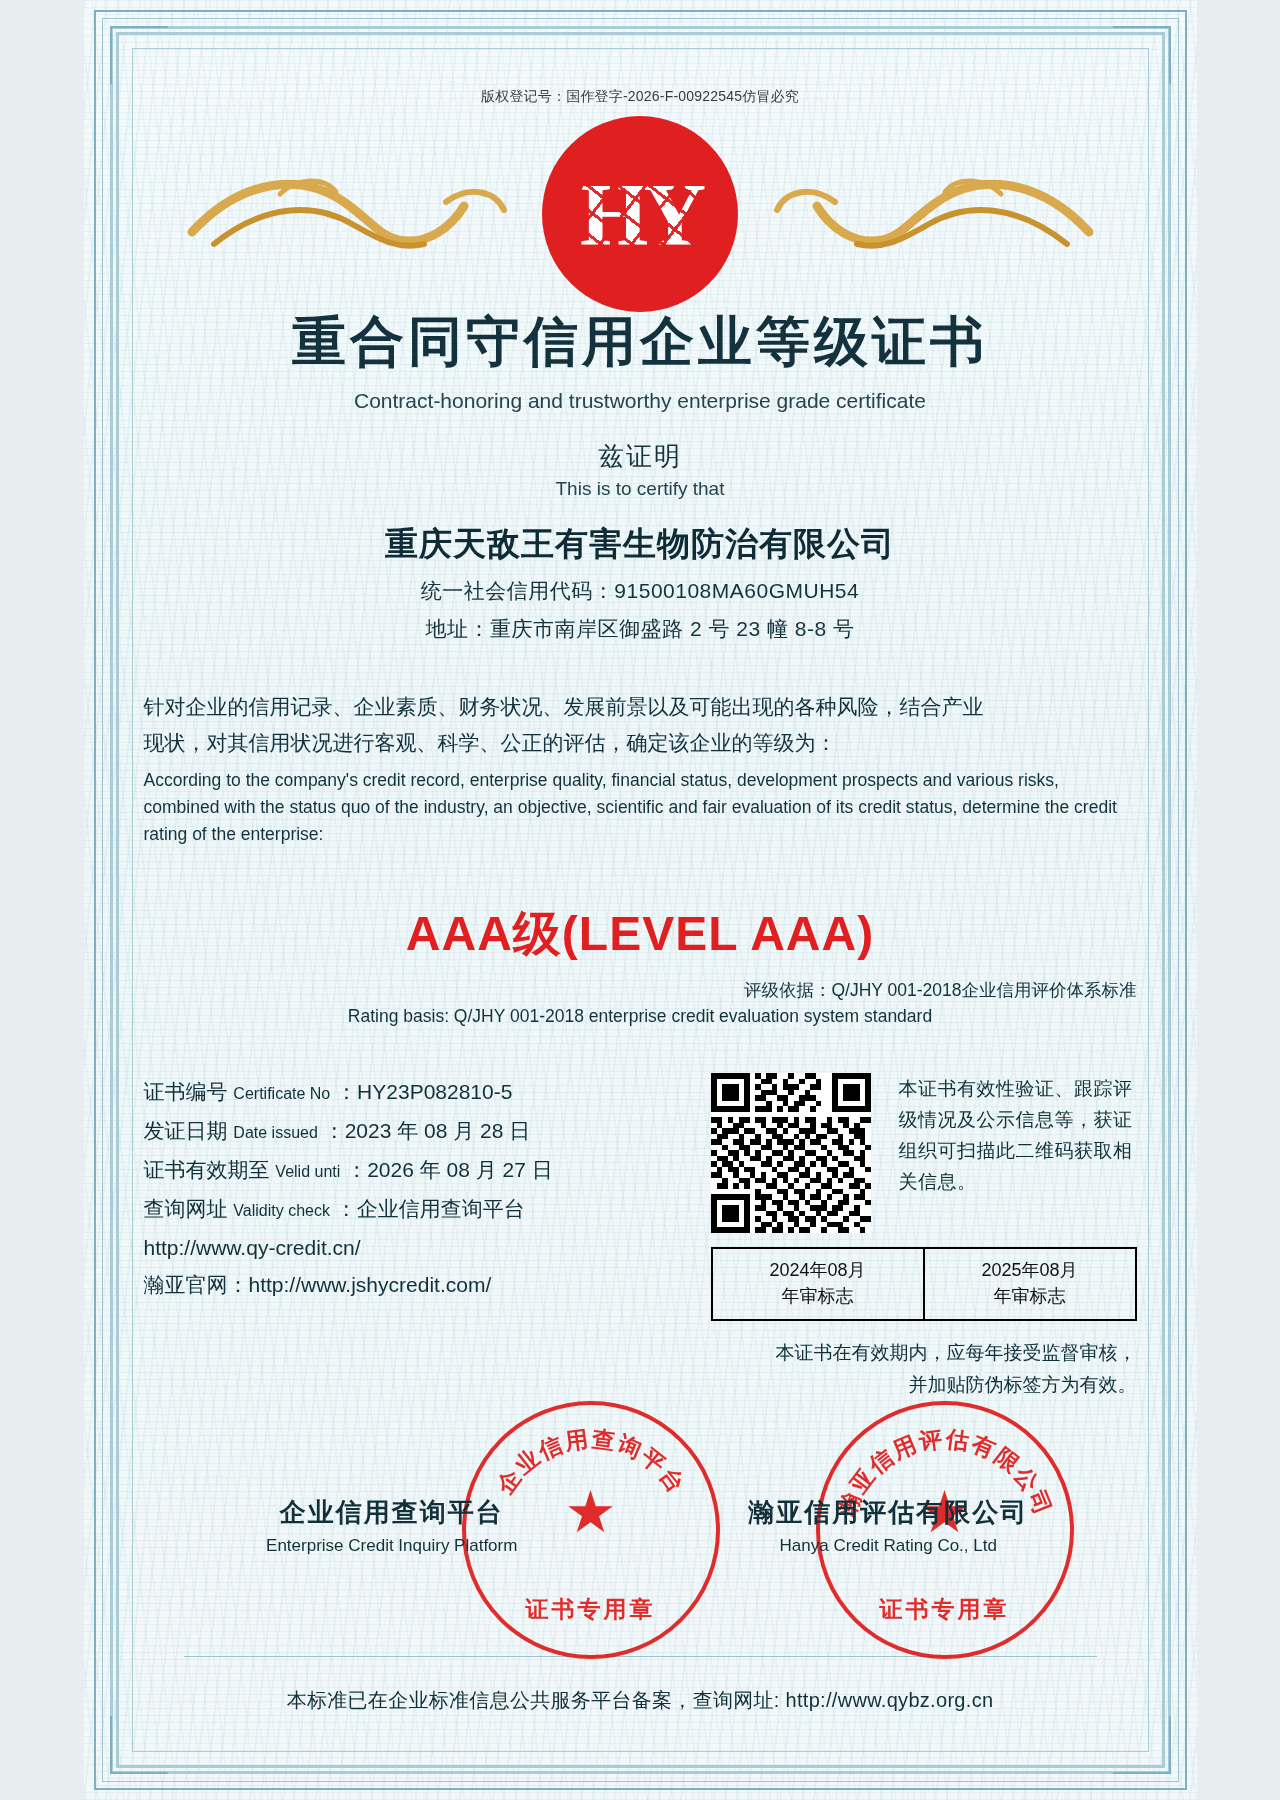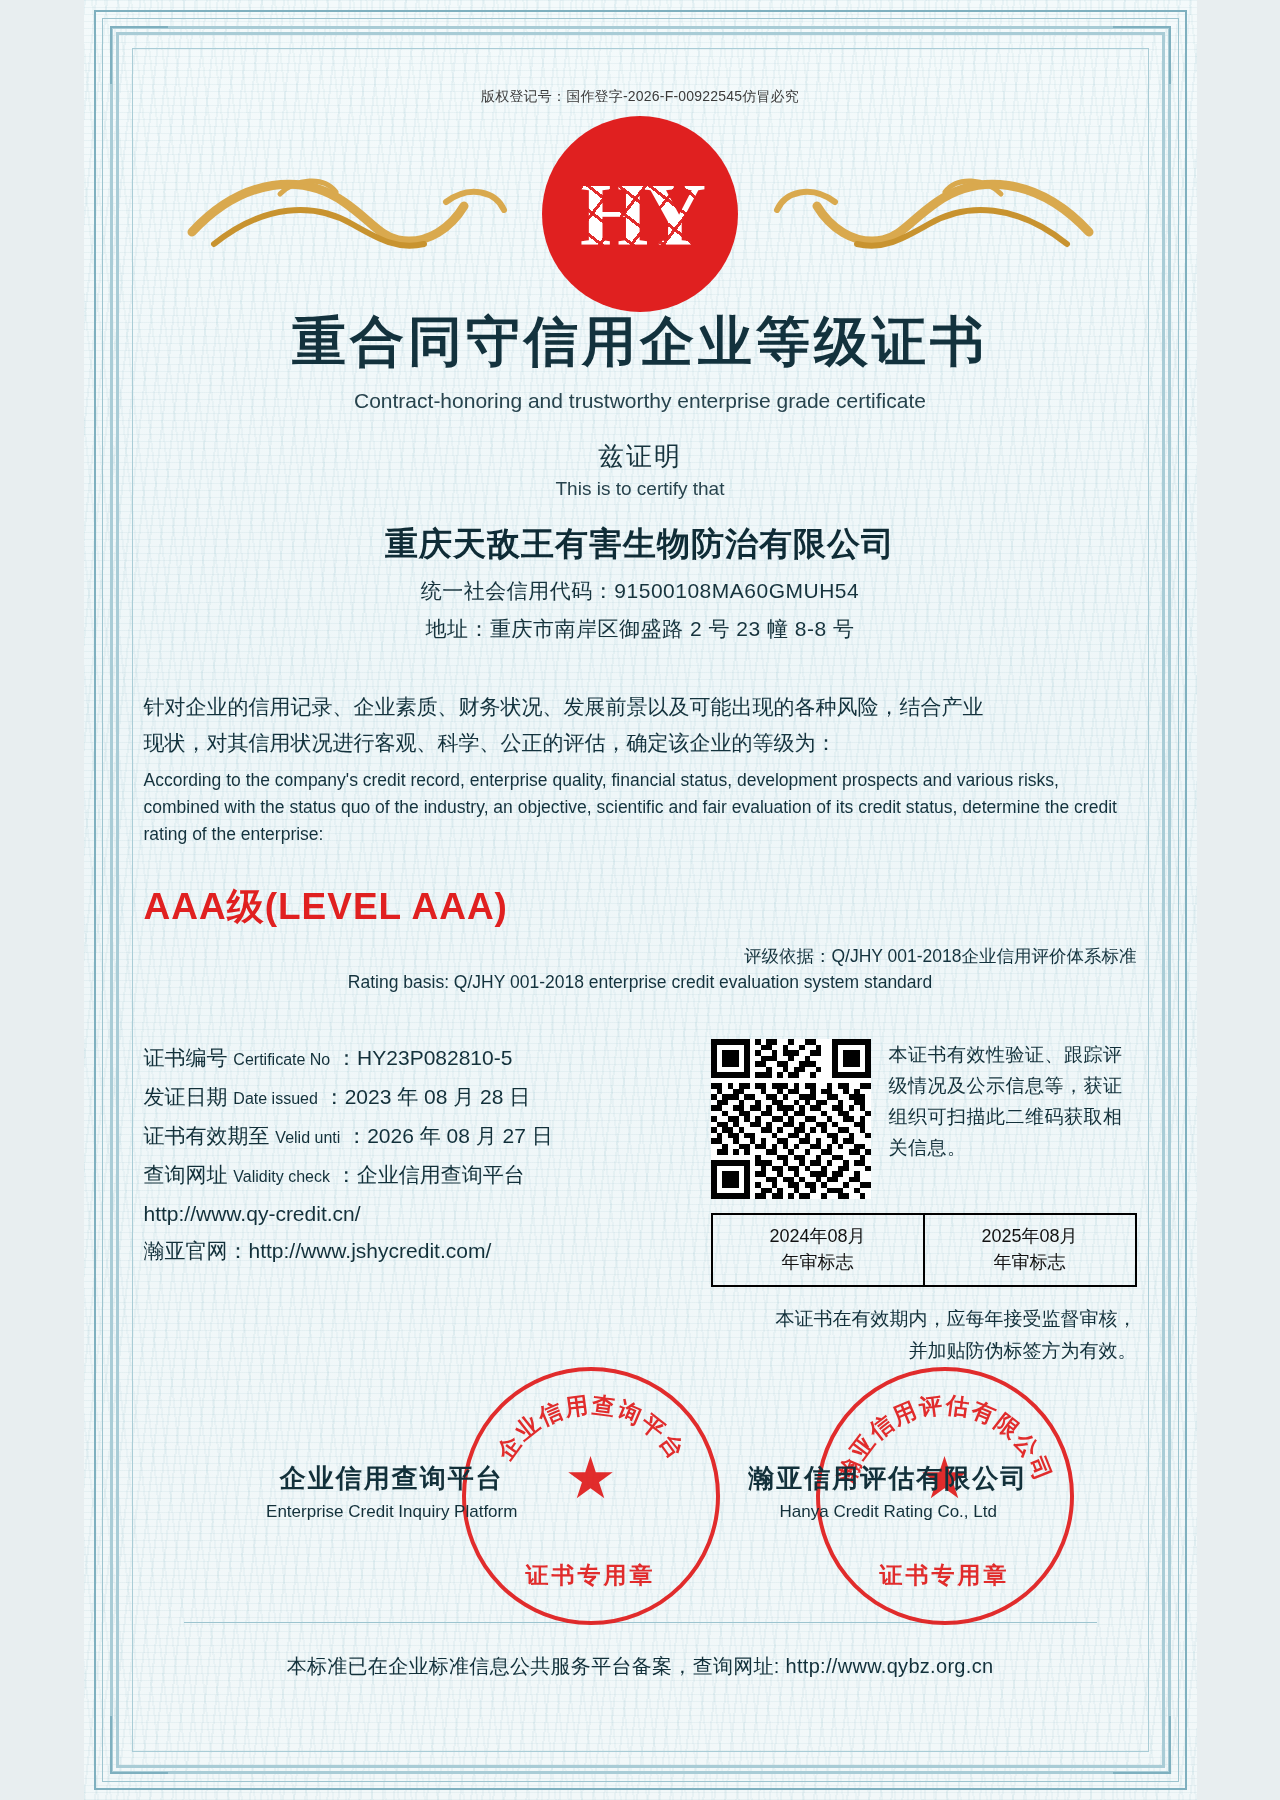--- a/index.html
+++ b/index.html
@@ -100,35 +100,35 @@
   .sub-line{text-align:center;font-size:21px;color:#16333d;margin-top:10px;letter-spacing:.5px;}
 
   .body-cn{
     margin-top:46px;font-size:21px;line-height:36px;color:#13323d;
     text-align:justify;
   }
   .body-en{
     margin-top:6px;font-size:17.5px;line-height:27px;color:#13323d;text-align:left;
   }
   .level{
-    margin-top:34px;
-    font-size:37px;font-weight:700;color:#e02020;
+    text-align:center;margin-top:54px;
+    font-size:48px;font-weight:700;color:#e02020;
     font-family:"Liberation Sans","DejaVu Sans",sans-serif;
     letter-spacing:1px;
   }
   .basis-cn{text-align:right;font-size:17.5px;color:#13323d;margin-top:12px;}
   .basis-en{text-align:center;font-size:17.5px;color:#13323d;margin-top:4px;}
 
   .info{
     display:flex;margin-top:46px;gap:22px;
   }
   .info-left{width:545px;font-size:21px;line-height:37px;color:#12303a;}
   .info-left .small{font-size:16px;}
   .info-right{flex:1;}
-  .qr-row{display:flex;gap:18px;}
+  .qr-row{display:flex;gap:28px;}
   .qr{
     width:160px;height:160px;background:#fff;flex:0 0 160px;
     position:relative;
   }
   .qr svg{display:block;}
   .qr-note{
     font-size:19px;line-height:31px;color:#12303a;
     letter-spacing:.5px;
   }
   .stamps-year{display:flex;margin-top:14px;}

